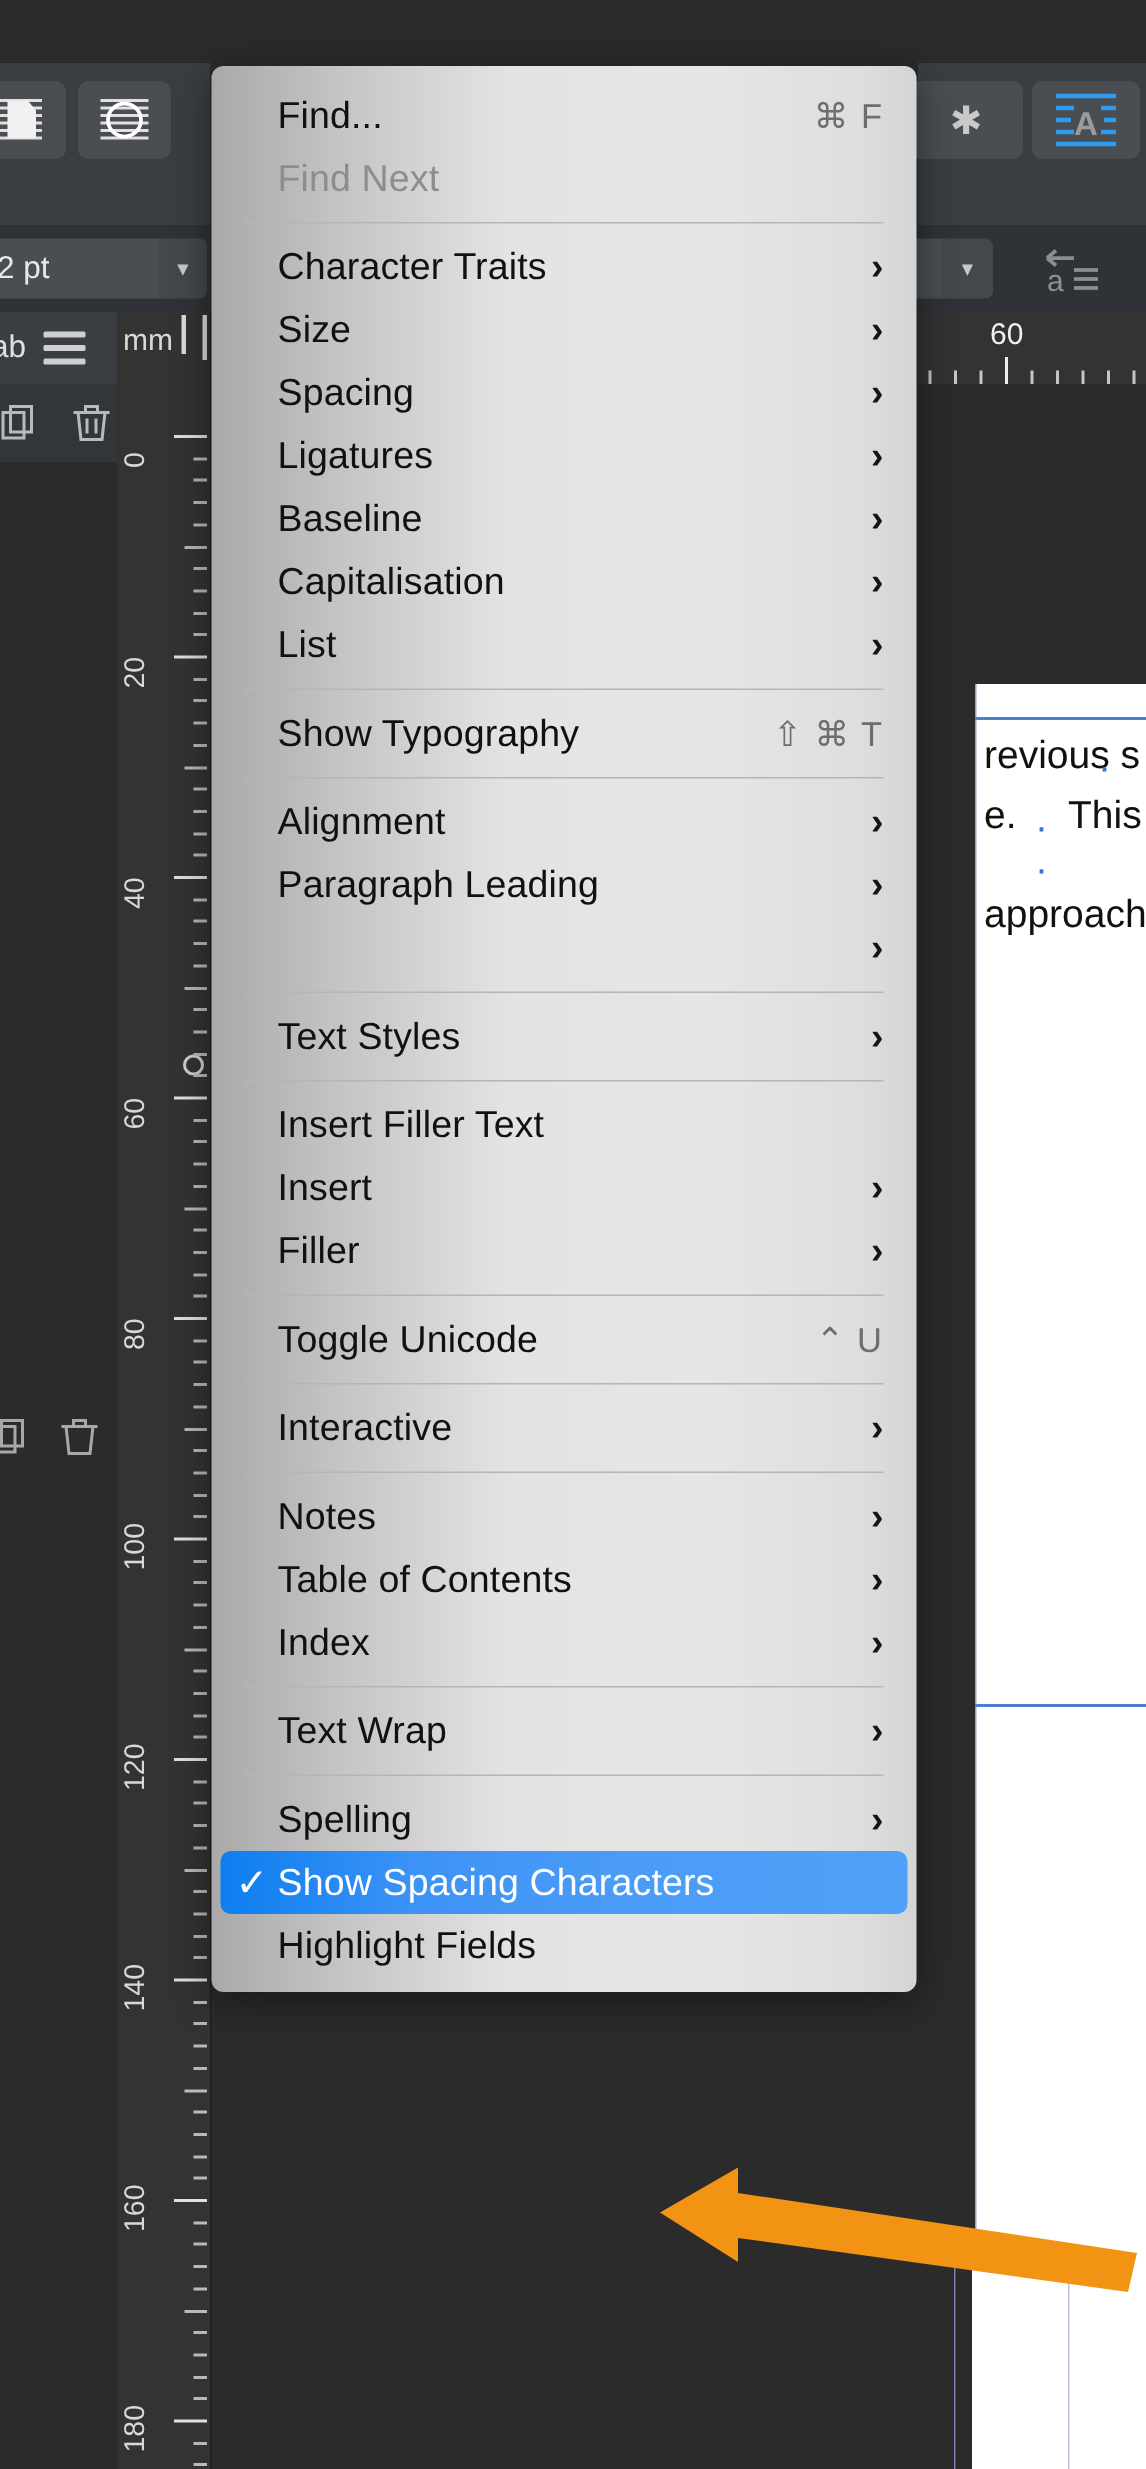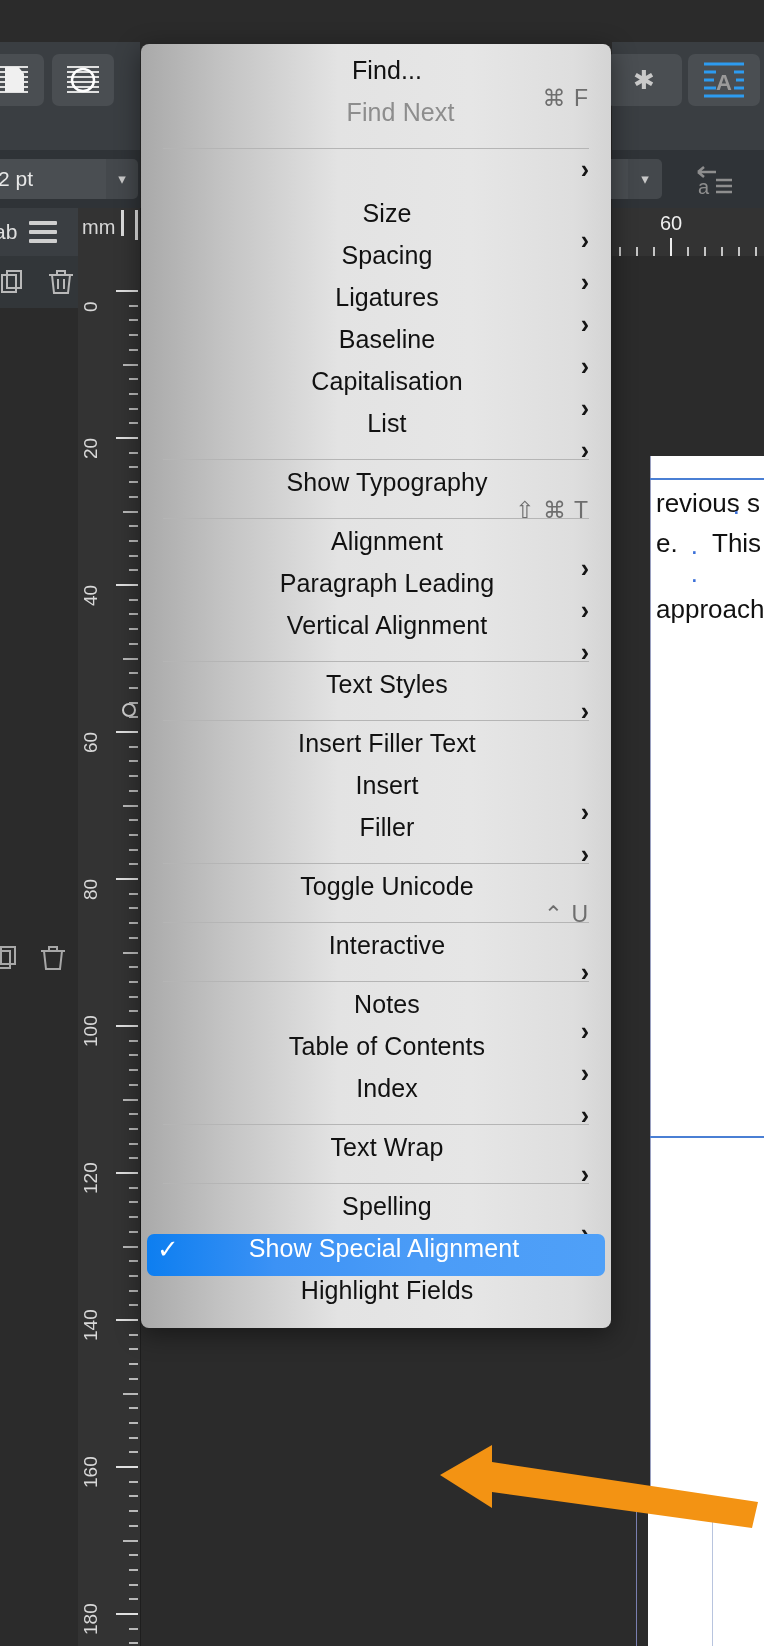--- a/index.html
+++ b/index.html
@@ -161,24 +161,24 @@
   
   .menu{
     position:absolute;left:141px;top:44px;width:470px;
     border-radius:8px;
     background:linear-gradient(to right,#a9a9a9 0%,#c4c4c4 18%,#e3e3e3 42%,#e6e6e6 70%,#dedede 92%,#d4d4d4 100%);
     box-shadow:0 6px 26px rgba(0,0,0,.45);
     overflow:hidden;padding:12px 0 10px 0;box-sizing:border-box;
   }
   .mi{
     position:relative;height:42px;display:flex;align-items:center;
-    padding:0 22px 0 44px;box-sizing:border-box;flex-direction:column;
+    padding:0 22px 0 44px;box-sizing:border-box;
   }
   .mi .mlabel{font-size:25px;color:#111;letter-spacing:.1px;white-space:nowrap;}
-  .mi.disabled .mlabel{color:#8d8d8d;margin-left:27px;}
+  .mi.disabled .mlabel{color:#8d8d8d;}
   .mi .shortcut{
     margin-left:auto;font-size:23px;color:#6e6e6e;letter-spacing:1px;white-space:nowrap;
   }
   .mi .chev{
     margin-left:auto;font-size:25px;color:#151515;font-weight:bold;line-height:1;
   }
   .mi .check{
     position:absolute;left:14px;font-size:26px;color:#111;font-weight:bold;
   }
   .mi.selected{
@@ -464,20 +464,21 @@
   <div class="menu" id="text-menu">
       <div class="mi">
         <span class="mlabel">Find...</span>
         <span class="shortcut">⌘ F</span>
       </div>
       <div class="mi disabled">
         <span class="mlabel">Find Next</span>
       </div>
       <div class="sep"></div>
       <div class="mi">
+        <span class="mlabel">Character Traits</span>
         <span class="chev">›</span>
       </div>
       <div class="mi">
         <span class="mlabel">Size</span>
         <span class="chev">›</span>
       </div>
       <div class="mi">
         <span class="mlabel">Spacing</span>
         <span class="chev">›</span>
       </div>
@@ -505,21 +506,20 @@
       <div class="sep"></div>
       <div class="mi">
         <span class="mlabel">Alignment</span>
         <span class="chev">›</span>
       </div>
       <div class="mi">
         <span class="mlabel">Paragraph Leading</span>
         <span class="chev">›</span>
       </div>
       <div class="mi">
-        <span class="mlabel">Vertical Alignment</span>
         <span class="chev">›</span>
       </div>
       <div class="sep"></div>
       <div class="mi">
         <span class="mlabel">Text Styles</span>
         <span class="chev">›</span>
       </div>
       <div class="sep"></div>
       <div class="mi">
         <span class="mlabel">Insert Filler Text</span>
@@ -560,21 +560,21 @@
         <span class="mlabel">Text Wrap</span>
         <span class="chev">›</span>
       </div>
       <div class="sep"></div>
       <div class="mi">
         <span class="mlabel">Spelling</span>
         <span class="chev">›</span>
       </div>
       <div class="mi selected">
         <span class="check">✓</span>
-        <span class="mlabel">Show Special Alignment</span>
+        <span class="mlabel">Show Spacing Characters</span>
       </div>
       <div class="mi">
         <span class="mlabel">Highlight Fields</span>
       </div>
     </div>
 
   <div class="arrow-wrap">
     <svg width="324" height="110" viewBox="0 0 324 110">
       <g fill="#F39313">
         <polygon points="0,35 52,5 52,22 318,62 312,88 52,52 52,68"></polygon>

